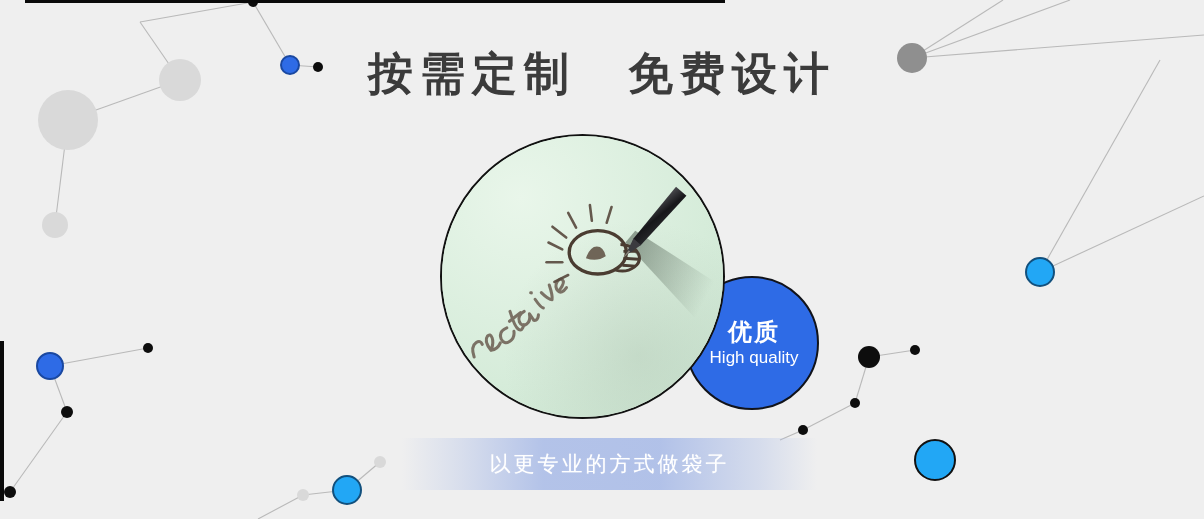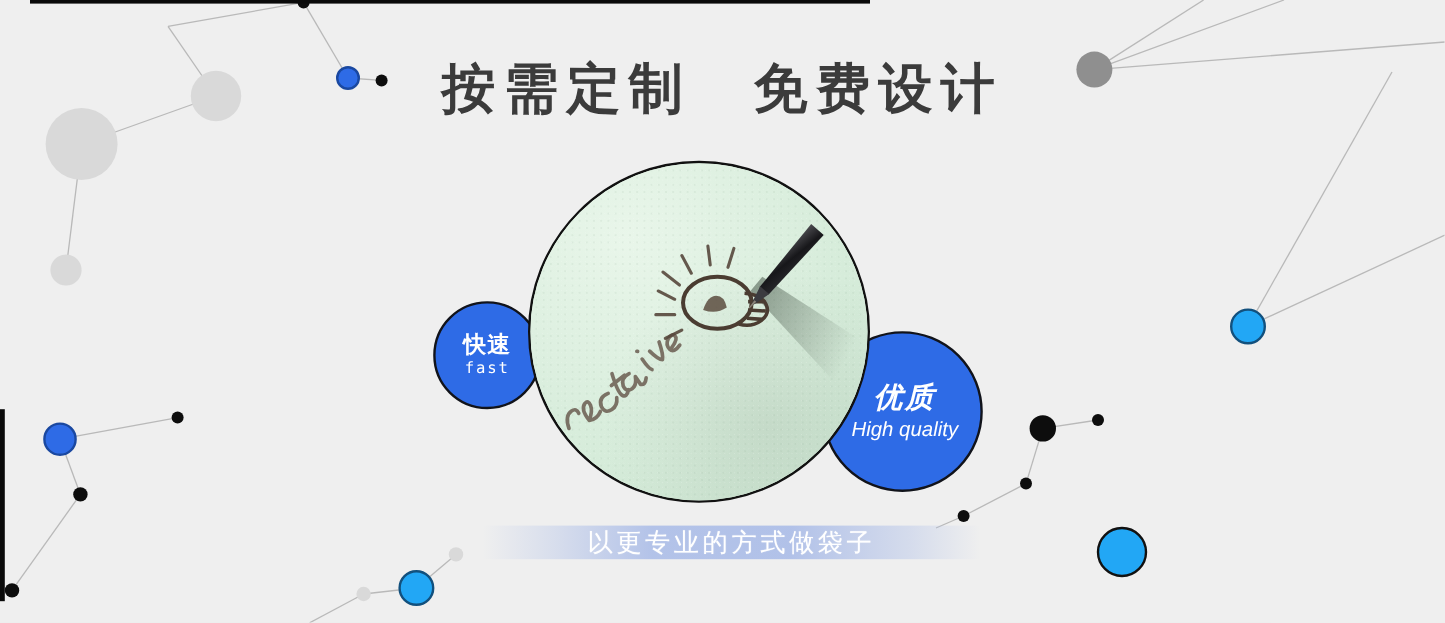--- a/index.html
+++ b/index.html
@@ -76,30 +76,29 @@
   #bubble-fast {
     left:361px; top:251px; width:90px; height:90px;
     z-index:3;
   }
   #bubble-fast .cn { font-size:19px; font-weight:700; letter-spacing:1px; line-height:1.15; }
   #bubble-fast .en { font-size:13px; font-weight:400; letter-spacing:1.5px; margin-top:1px;
                      font-family:"DejaVu Sans Mono","Liberation Mono",monospace; }
   #bubble-quality {
     left:685px; top:276px; width:134px; height:134px;
     z-index:3;
-    font-style:italic;
   }
   #bubble-quality .cn { font-size:24px; font-weight:700; letter-spacing:2px; line-height:1.2;
                         padding-left:4px; }
   #bubble-quality .en { font-size:17px; font-weight:400; margin-top:2px; padding-left:4px; }
 
   
   #slogan-ribbon {
     position:absolute;
-    left:402px; top:438px; width:415px; height:28px;
+    left:402px; top:438px; width:415px; height:52px;
     background:linear-gradient(to right,
         rgba(174,191,232,0) 0%,
         rgba(174,191,232,.35) 14%,
         rgba(174,191,232,.92) 34%,
         rgba(174,191,232,.95) 62%,
         rgba(174,191,232,.40) 86%,
         rgba(174,191,232,0) 100%);
     display:flex; align-items:center; justify-content:center;
     z-index:5;
   }
@@ -220,24 +219,20 @@
       </g>
 
       <g transform="translate(188,96) rotate(41)">
         <path d="M8 -66 L22 -66 L20 2 L15 14 L10 2 Z" fill="url(#penBody)"></path>
         <path d="M10 2 L20 2 L17 14 L15 20 L13 14 Z" fill="#3b3b3f"></path>
         <path d="M14 14 L16 14 L15.4 22 L14.6 22 Z" fill="#8a8478"></path>
       </g>
     </svg>
   </div>
 
-  <div class="bubble" id="bubble-fast">
-    <span class="cn">快速</span>
-    <span class="en">fast</span>
-  </div>
 
   <div class="bubble" id="bubble-quality">
     <span class="cn">优质</span>
     <span class="en">High quality</span>
   </div>
 
   <div id="slogan-ribbon">
     <span id="slogan-text">以更专业的方式做袋子</span>
   </div>
 

